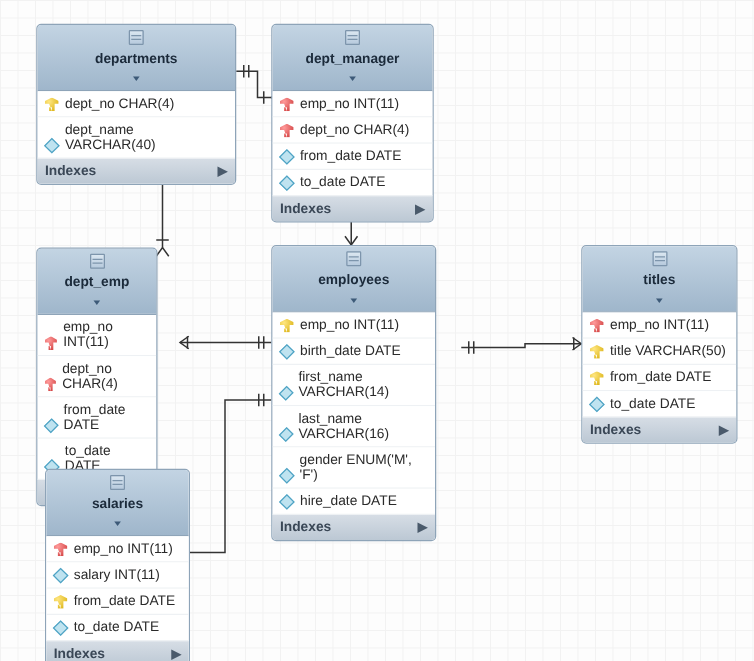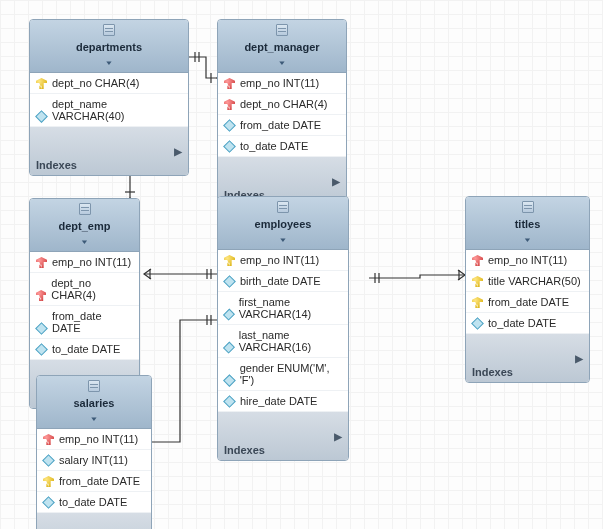--- a/index.html
+++ b/index.html
@@ -82,21 +82,21 @@
     background: #bfe3f0;
     margin: 1px;
   }
   .idx {
     background: linear-gradient(#d6dde5,#bcc8d4);
     color: #3a4756;
     font-weight: bold;
     padding: 4px 6px;
     display:flex; align-items:center;
   }
-  .idx .lbl { flex:1;margin-top:28px; }
+  .idx .lbl { flex:1; }
   .idx .arrow { font-size: 10px; color:#4a5a6b; }
 </style>
 </head>
 <body>
 
 <svg class="connectors">
   <g stroke="#333" stroke-width="1.2" fill="none" id="rel-paths">
       <path d="M217,78 L206,78 L206,57 L189,57"></path>
       <path d="M281,150 L281,170 L281,196"></path>
       <path d="M130,198 L130,128 L100,128 L100,112"></path>
@@ -170,21 +170,21 @@
   <div class="col">
       <span class="ico diamond"></span>
       <span>to_date DATE</span>
     </div>
   <div class="idx">
       <span class="lbl">Indexes</span>
       <span class="arrow">▶</span>
     </div>
 </div>
 
-<div class="table" style="left:29px;top:198px;width:111px">
+<div class="table" style="left:29px;top:198px;width:97px">
   <div class="thead">
     <span class="tbl-icon"></span>
     <span class="title">dept_emp</span>
     <span class="expander">▼</span>
   </div>
   <div class="col">
       <span class="ico key-red"></span>
       <span>emp_no INT(11)</span>
     </div>
   <div class="col">

